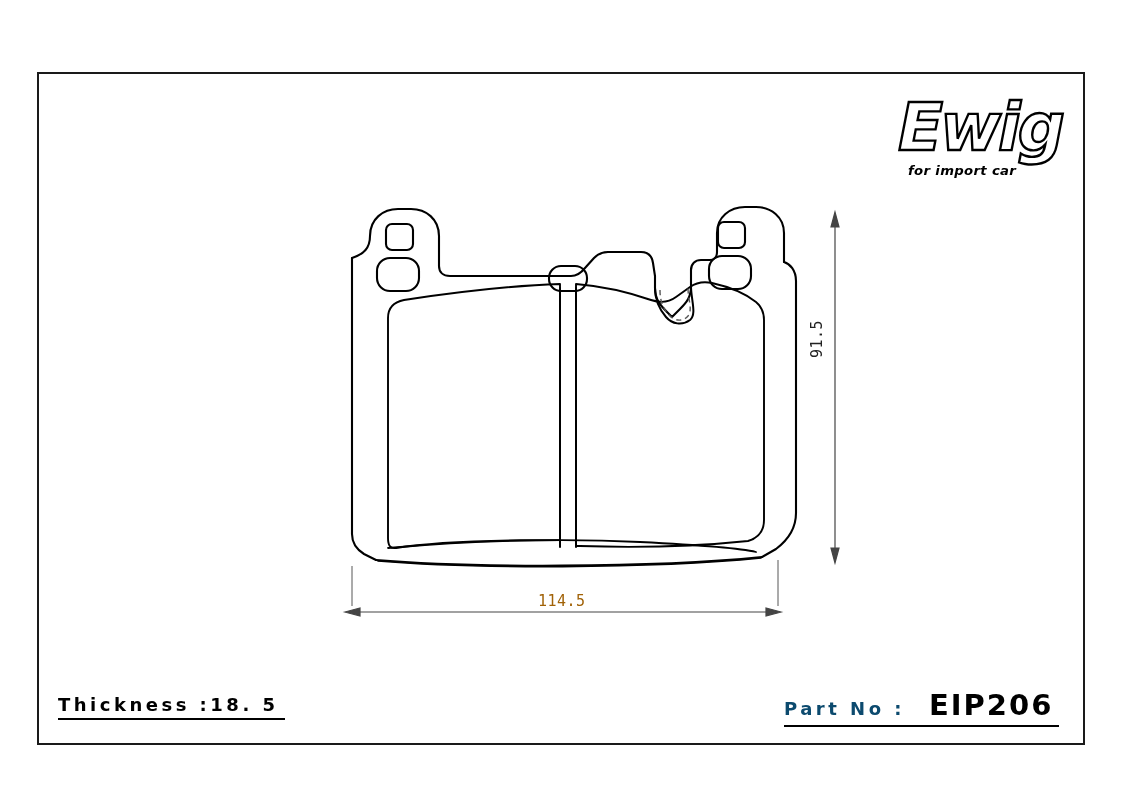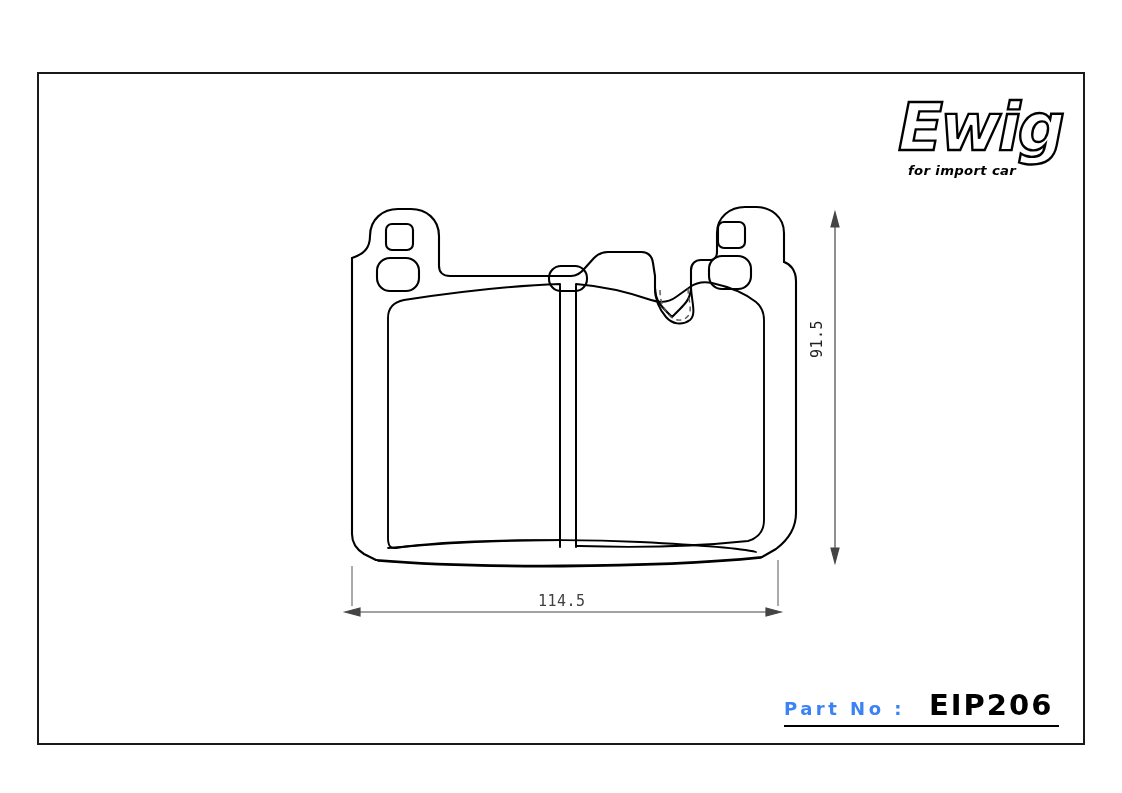--- a/index.html
+++ b/index.html
@@ -70,21 +70,21 @@
     transform: scaleX(1.06);
     transform-origin: left center;
   }
   
   #dim-width-label {
     left: 538px;
     top: 592px;
     font-family: "DejaVu Sans Mono", monospace;
     font-size: 15px;
     letter-spacing: 0.5px;
-    color: #404040;
+    color: #a16207;
   }
   #dim-height-label {
     left: 808px;
     top: 358px;
     font-family: "DejaVu Sans Mono", monospace;
     font-size: 15px;
     letter-spacing: 0.5px;
     color: #222;
     transform: rotate(-90deg);
     transform-origin: left top;
@@ -112,21 +112,21 @@
     border-bottom: 2.5px solid #000;
     padding: 0 6px 3px 0;
     display: flex;
     align-items: baseline;
   }
   #partno-label {
     font-family: "DejaVu Sans", sans-serif;
     font-size: 18px;
     font-weight: bold;
     letter-spacing: 3.5px;
-    color: #3b82f6;
+    color: #0c4a6e;
   }
   #partno-value {
     font-family: "DejaVu Sans", sans-serif;
     font-size: 29px;
     font-weight: bold;
     letter-spacing: 2px;
     color: #000;
     margin-left: 24px;
   }
 </style>
@@ -277,19 +277,22 @@
       <polygon points="835,563 831,548 839,548"></polygon>
 
       <line x1="352" y1="566" x2="352" y2="606" stroke-width="0.9"></line>
       <line x1="778" y1="560" x2="778" y2="606" stroke-width="0.9"></line>
     </g>
   </svg>
 
   <div class="txt" id="dim-width-label">114.5</div>
   <div class="txt" id="dim-height-label">91.5</div>
 
+  <div id="thickness-block">
+    <span id="thickness-label">Thickness  :</span><span id="thickness-value">18. 5</span>
+  </div>
 
   <div id="partno-block">
     <span id="partno-label">Part  No  :</span>
     <span id="partno-value">EIP206</span>
   </div>
 
 </div>
 
 </body></html>

